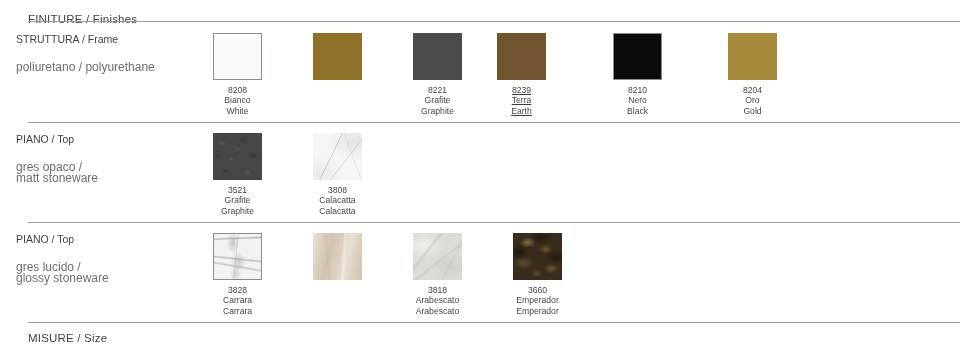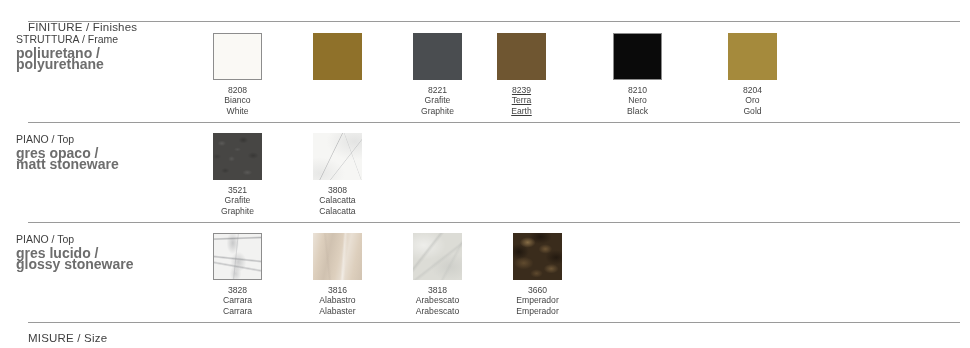--- a/index.html
+++ b/index.html
@@ -19,21 +19,21 @@
   
   .section-title {
     position: absolute;
     left: 28px;
     font-size: 11.5px;
     font-weight: 400;
     color: #3f3f3f;
     letter-spacing: 0.2px;
     white-space: nowrap;
   }
-  #title-finiture { top: 21px; }
+  #title-finiture { top: 13px; }
   #title-misure   { top: 332px; }
 
   
   .divider {
     position: absolute;
     left: 28px;
     width: 932px;
     height: 1px;
     background: #9a9a9a;
   }
@@ -48,25 +48,24 @@
     left: 16px;
     width: 150px;
   }
   .row-label .main {
     font-size: 10.5px;
     color: #3f3f3f;
     line-height: 13px;
     white-space: nowrap;
   }
   .row-label .sub {
-    font-size: 14px;
+    font-size: 12px;
     color: #6d6d6d;
     line-height: 10.5px;
-    margin-top: 2px;
-    font-weight: bold;
+    margin-top: 16px;
   }
   #label-row-1 { top: 33px; }
   #label-row-2 { top: 133px; }
   #label-row-3 { top: 233px; }
 
   
   .swatch-row { position: absolute; left: 183px; }
   #swatches-row-1 { top: 33px; }
   #swatches-row-2 { top: 133px; }
   #swatches-row-3 { top: 233px; }
@@ -263,25 +262,20 @@
         <div class="swatch-caption">
           <div class="code">3828</div>
           <div class="it">Carrara</div>
           <div class="en">Carrara</div>
         </div>
       </div>
       <div class="swatch-cell" style="left: 100px;">
         <div class="swatch-chip" title="3816 Alabastro" style="background: rgb(221, 207, 189);">
           <div class="tex tex-alabastro"></div>
         </div>
-        <div class="swatch-caption">
-          <div class="code">3816</div>
-          <div class="it">Alabastro</div>
-          <div class="en">Alabaster</div>
-        </div>
       </div>
       <div class="swatch-cell" style="left: 200px;">
         <div class="swatch-chip" title="3818 Arabescato" style="background: rgb(220, 220, 214);">
           <div class="tex tex-arabescato"></div>
         </div>
         <div class="swatch-caption">
           <div class="code">3818</div>
           <div class="it">Arabescato</div>
           <div class="en">Arabescato</div>
         </div>

